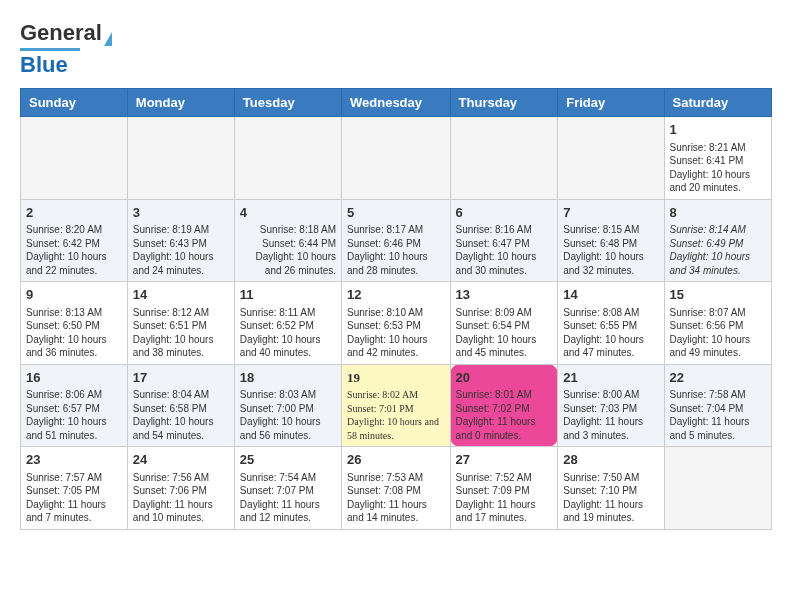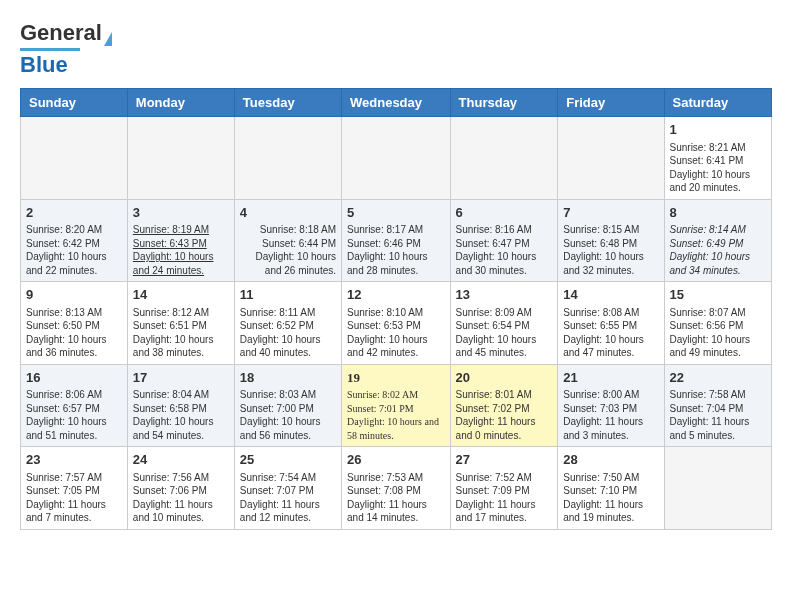--- a/index.html
+++ b/index.html
@@ -141,21 +141,21 @@
       </tr>
       <tr>
         <td style="background: rgb(240, 244, 248);">
           <span class="day-num">2</span>
           <div class="day-info" style="white-space: pre-line;">Sunrise: 8:20 AM
 Sunset: 6:42 PM
 Daylight: 10 hours and 22 minutes.</div>
         </td>
         <td style="background: rgb(240, 244, 248);">
           <span class="day-num">3</span>
-          <div class="day-info" style="white-space: pre-line; text-decoration: underline;">Sunrise: 8:19 AM
+          <div class="day-info" style="white-space: pre-line;">Sunrise: 8:19 AM
 Sunset: 6:43 PM
 Daylight: 10 hours and 24 minutes.</div>
         </td>
         <td style="background: rgb(240, 244, 248);">
           <span class="day-num">4</span>
           <div class="day-info" style="white-space: pre-line; text-align: right;">Sunrise: 8:18 AM
 Sunset: 6:44 PM
 Daylight: 10 hours and 26 minutes.</div>
         </td>
         <td style="background: rgb(240, 244, 248);">
@@ -245,21 +245,21 @@
           <div class="day-info" style="white-space: pre-line;">Sunrise: 8:03 AM
 Sunset: 7:00 PM
 Daylight: 10 hours and 56 minutes.</div>
         </td>
         <td style="background: #fef9c3; font-family: Liberation Serif, serif;">
           <span class="day-num">19</span>
           <div class="day-info" style="white-space: pre-line;">Sunrise: 8:02 AM
 Sunset: 7:01 PM
 Daylight: 10 hours and 58 minutes.</div>
         </td>
-        <td style="background: #fef9c3;">
+        <td style="background: #ec4899; border-radius: 10px;">
           <span class="day-num">20</span>
           <div class="day-info" style="white-space: pre-line;">Sunrise: 8:01 AM
 Sunset: 7:02 PM
 Daylight: 11 hours and 0 minutes.</div>
         </td>
         <td style="background: rgb(240, 244, 248);">
           <span class="day-num">21</span>
           <div class="day-info" style="white-space: pre-line;">Sunrise: 8:00 AM
 Sunset: 7:03 PM
 Daylight: 11 hours and 3 minutes.</div>

